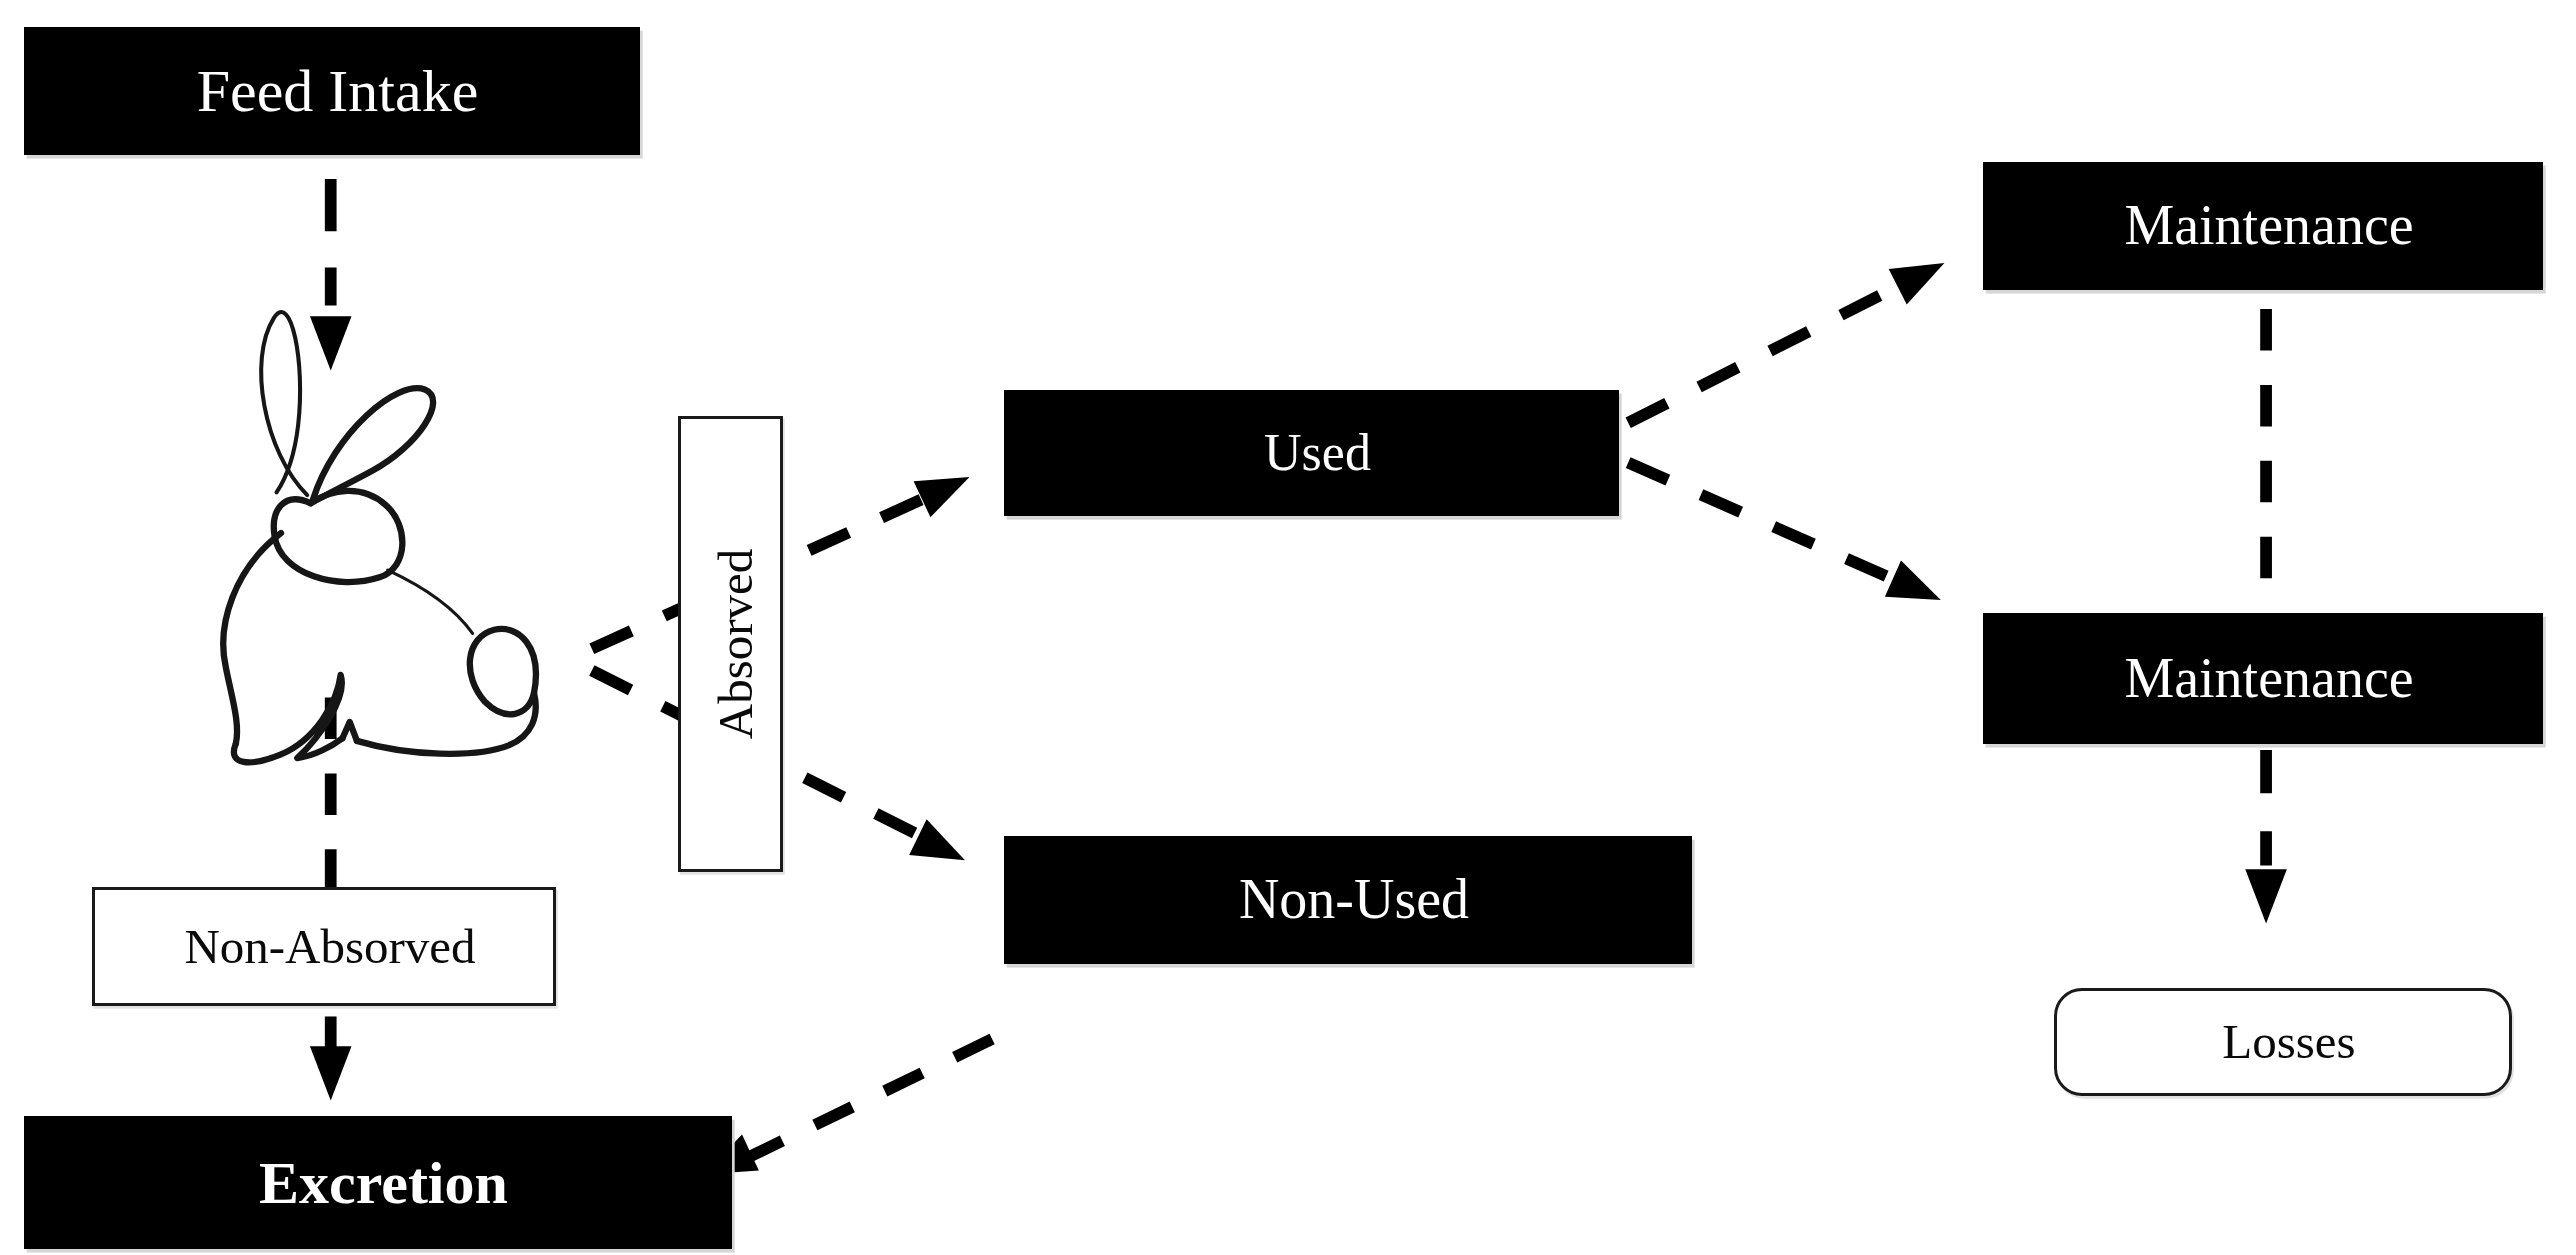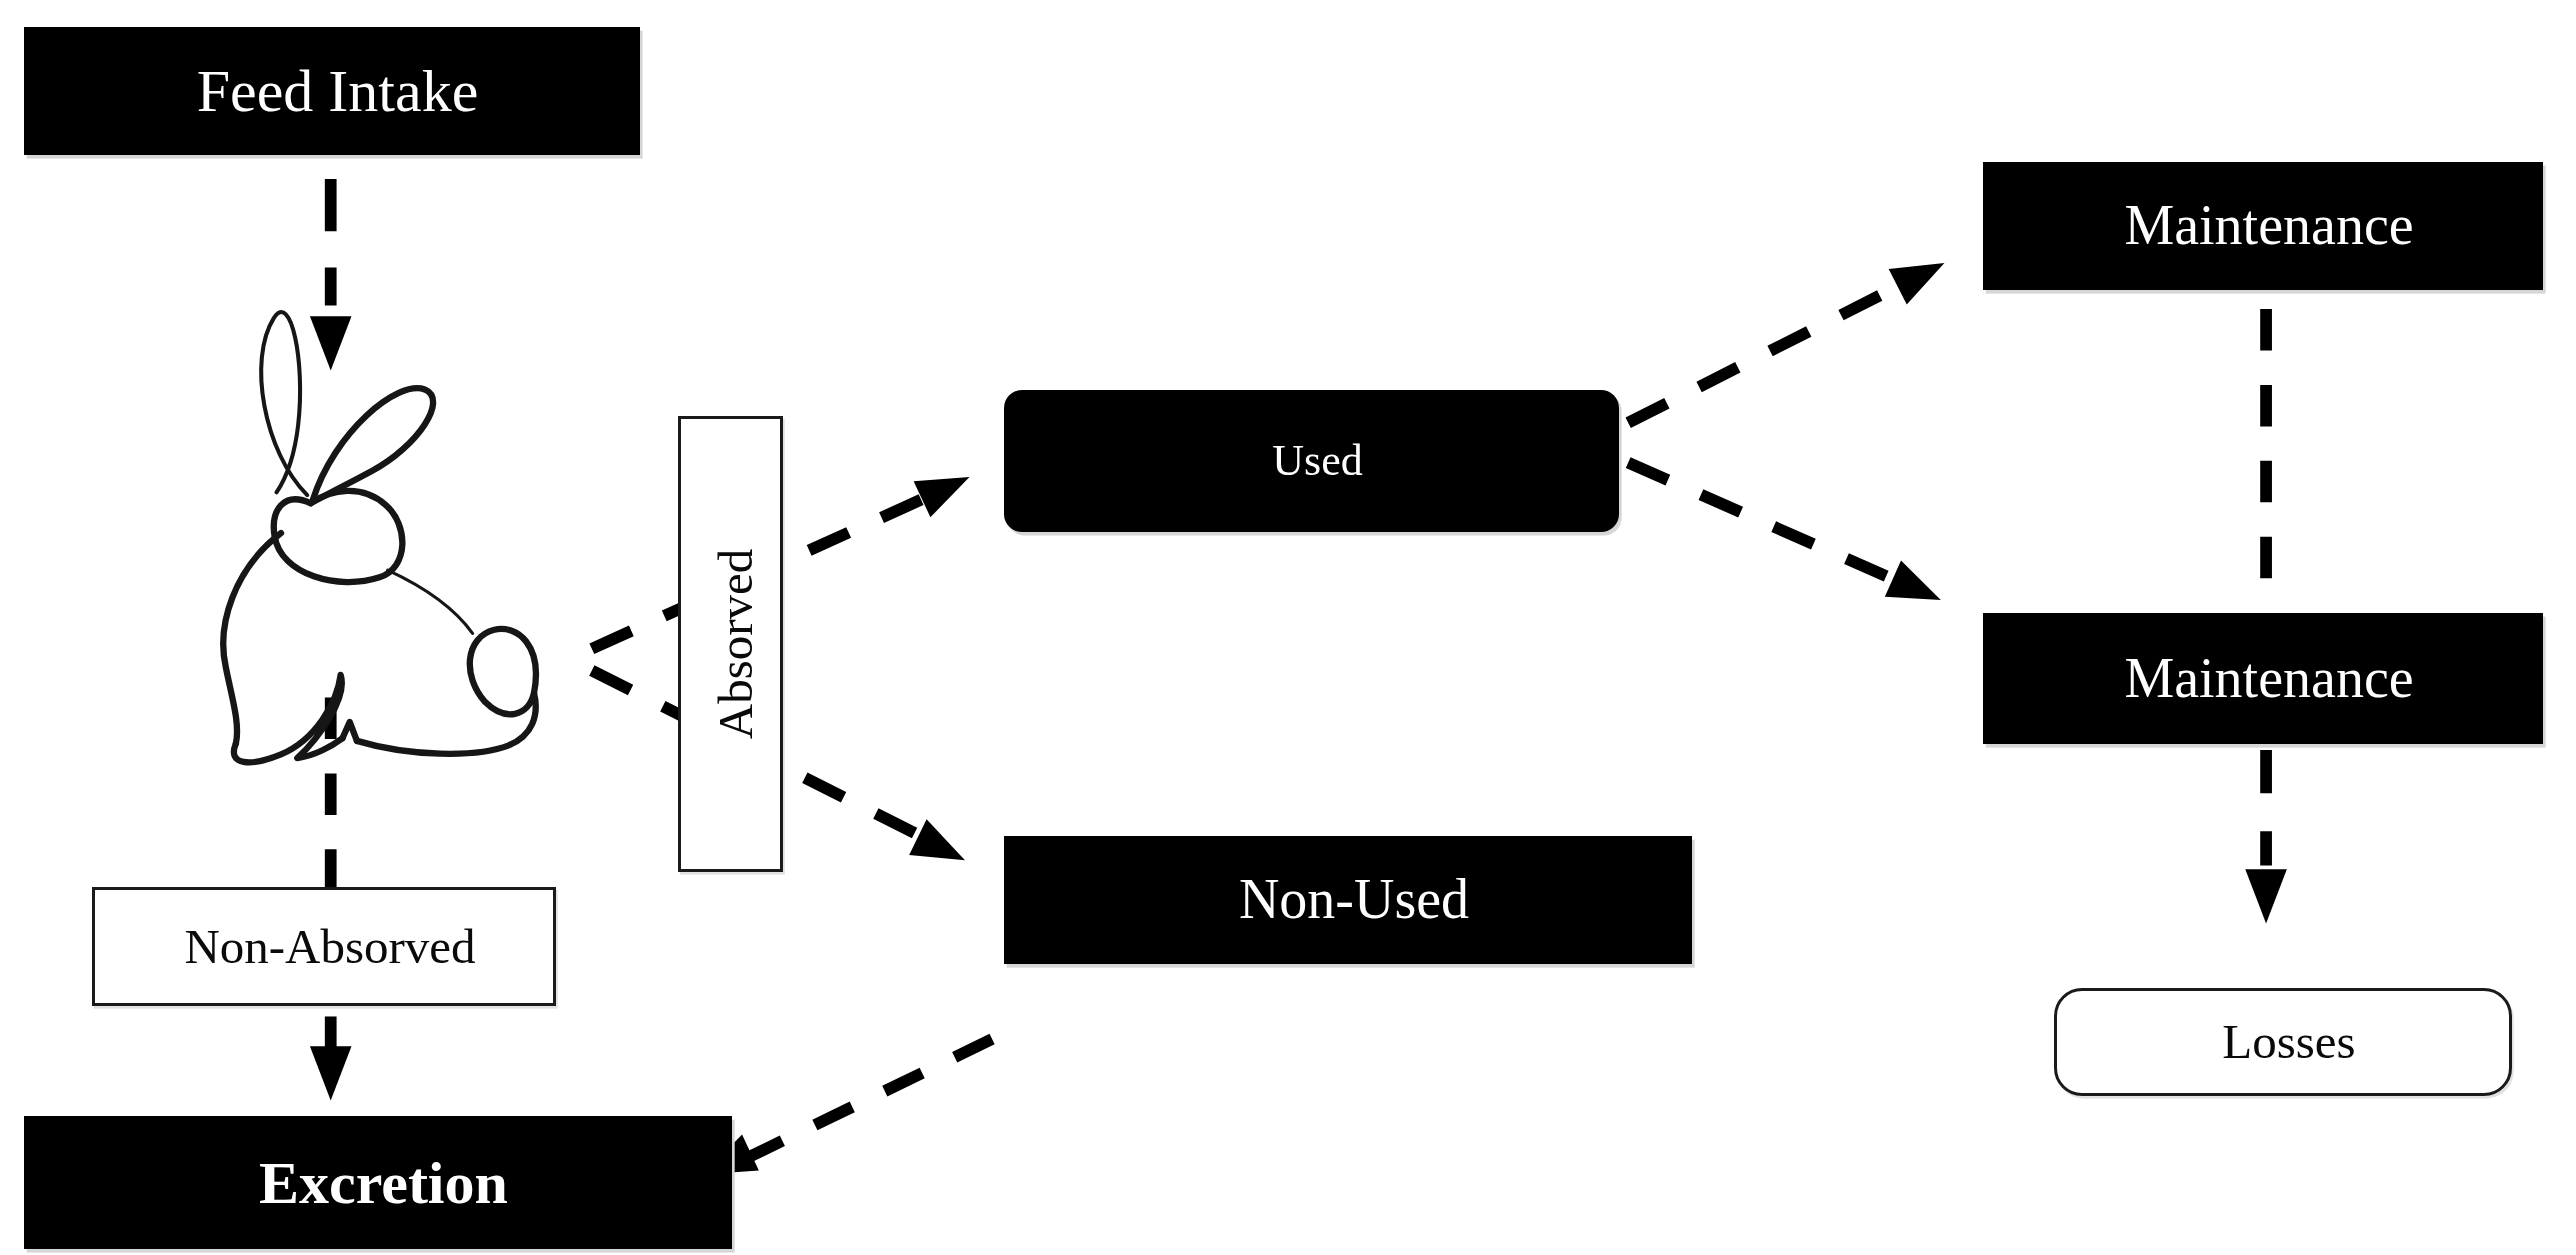--- a/index.html
+++ b/index.html
@@ -103,21 +103,21 @@
   </svg>
 
   <div class="node filled" style="left:23.5px;top:27px;width:616px;height:128px;font-size:60px;">
     <span>Feed Intake</span>
   </div>
 
   <div class="node outlined" style="left:678px;top:416px;width:105px;height:456px;">
     <span class="vertical-label" style="font-size:49px;">Absorved</span>
   </div>
 
-  <div class="node filled" style="left:1004px;top:390px;width:615px;height:142px;font-size:44px;border-radius:18px;">
+  <div class="node filled" style="left:1004px;top:390px;width:615px;height:126px;font-size:52px;">
     <span>Used</span>
   </div>
 
   <div class="node filled" style="left:1004px;top:836px;width:688px;height:128px;font-size:56px;">
     <span>Non-Used</span>
   </div>
 
   <div class="node filled" style="left:1983px;top:162px;width:560px;height:128px;font-size:56px;">
     <span>Maintenance</span>
   </div>

